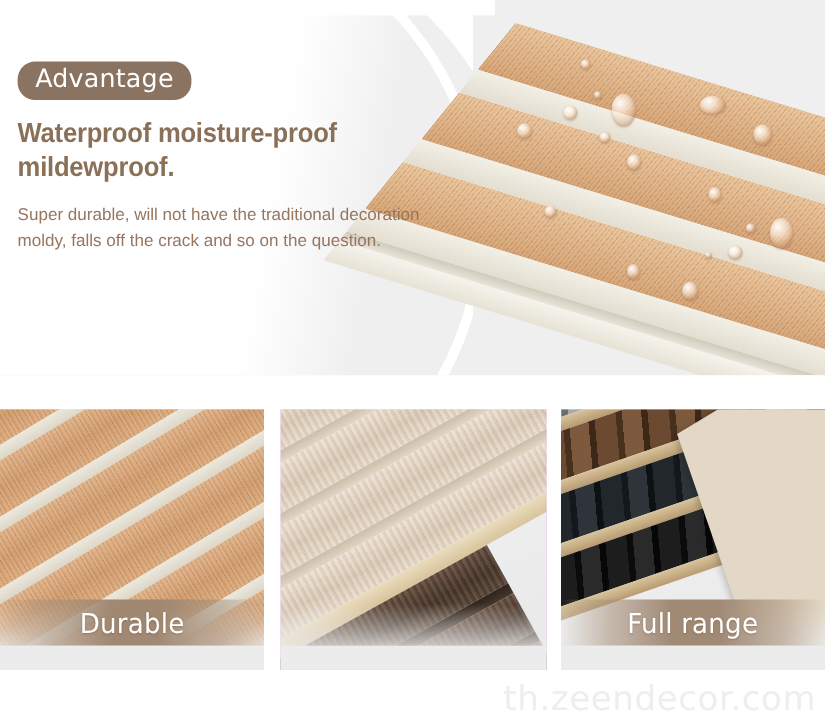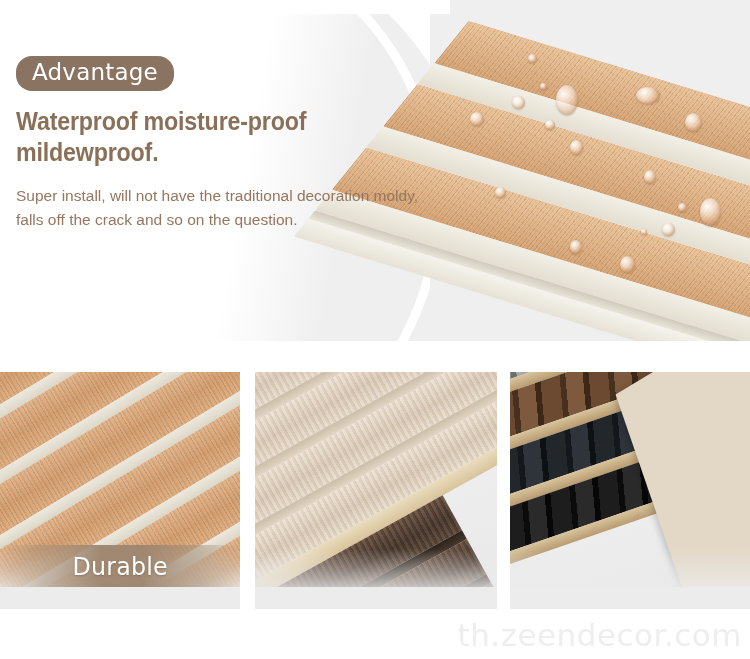--- a/index.html
+++ b/index.html
@@ -377,21 +377,21 @@
       <div class="droplet" style="left:678px; top:203px; width:9px;  height:9px;"></div>
       <div class="droplet" style="left:662px; top:223px; width:13px; height:13px;"></div>
       <div class="droplet" style="left:641px; top:229px; width:6px;  height:6px;"></div>
       <div class="droplet" style="left:570px; top:240px; width:12px; height:14px;"></div>
       <div class="droplet" style="left:620px; top:256px; width:15px; height:17px;"></div>
     </div>
 
     <div class="hero-text">
       <div class="badge">Advantage</div>
       <h1 class="headline">Waterproof moisture-proof mildewproof.</h1>
-      <p class="subcopy">Super install, will not have the traditional decoration moldy, falls off the crack and so on the question.</p>
+      <p class="subcopy">Super durable, will not have the traditional decoration moldy, falls off the crack and so on the question.</p>
     </div>
   </section>
 
   <section class="cards">
 
     <div class="card card-1">
       <div class="card-photo">
         <div class="p1-panel">
           <div class="p1-row p1-wood" style="top:0px;"></div>
           <div class="p1-row p1-groove" style="top:44px;"></div>
@@ -451,19 +451,22 @@
           <div class="p3-layer p3-brown" style="top:72px;"></div>
           <div class="p3-ply" style="top:118px;"></div>
           <div class="p3-layer p3-navy" style="top:131px;"></div>
           <div class="p3-ply" style="top:177px;"></div>
           <div class="p3-layer p3-black" style="top:190px;"></div>
           <div class="p3-ply" style="top:236px;"></div>
         </div>
         <div class="p3-beige-board"></div>
       </div>
       <div class="card-shadow"></div>
+      <div class="caption-bar">
+        <span class="caption-text">Full range</span>
+      </div>
       <div class="card-foot"></div>
     </div>
   </section>
 
   <div class="watermark">th.zeendecor.com</div>
 
 </div>
 
 </body></html>

